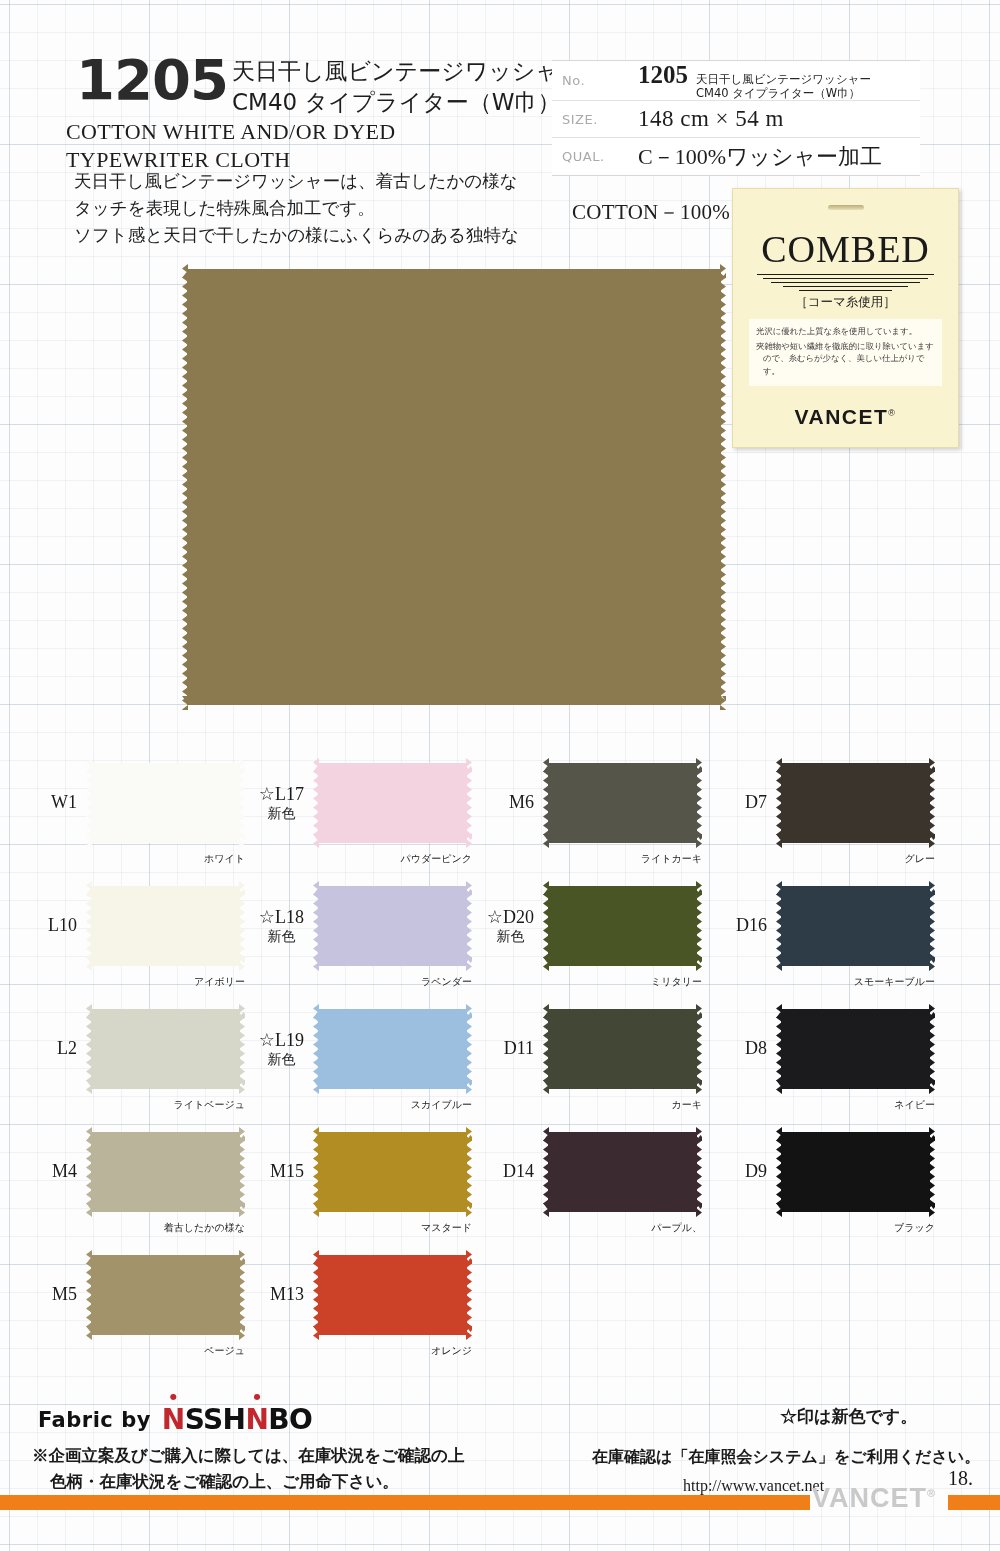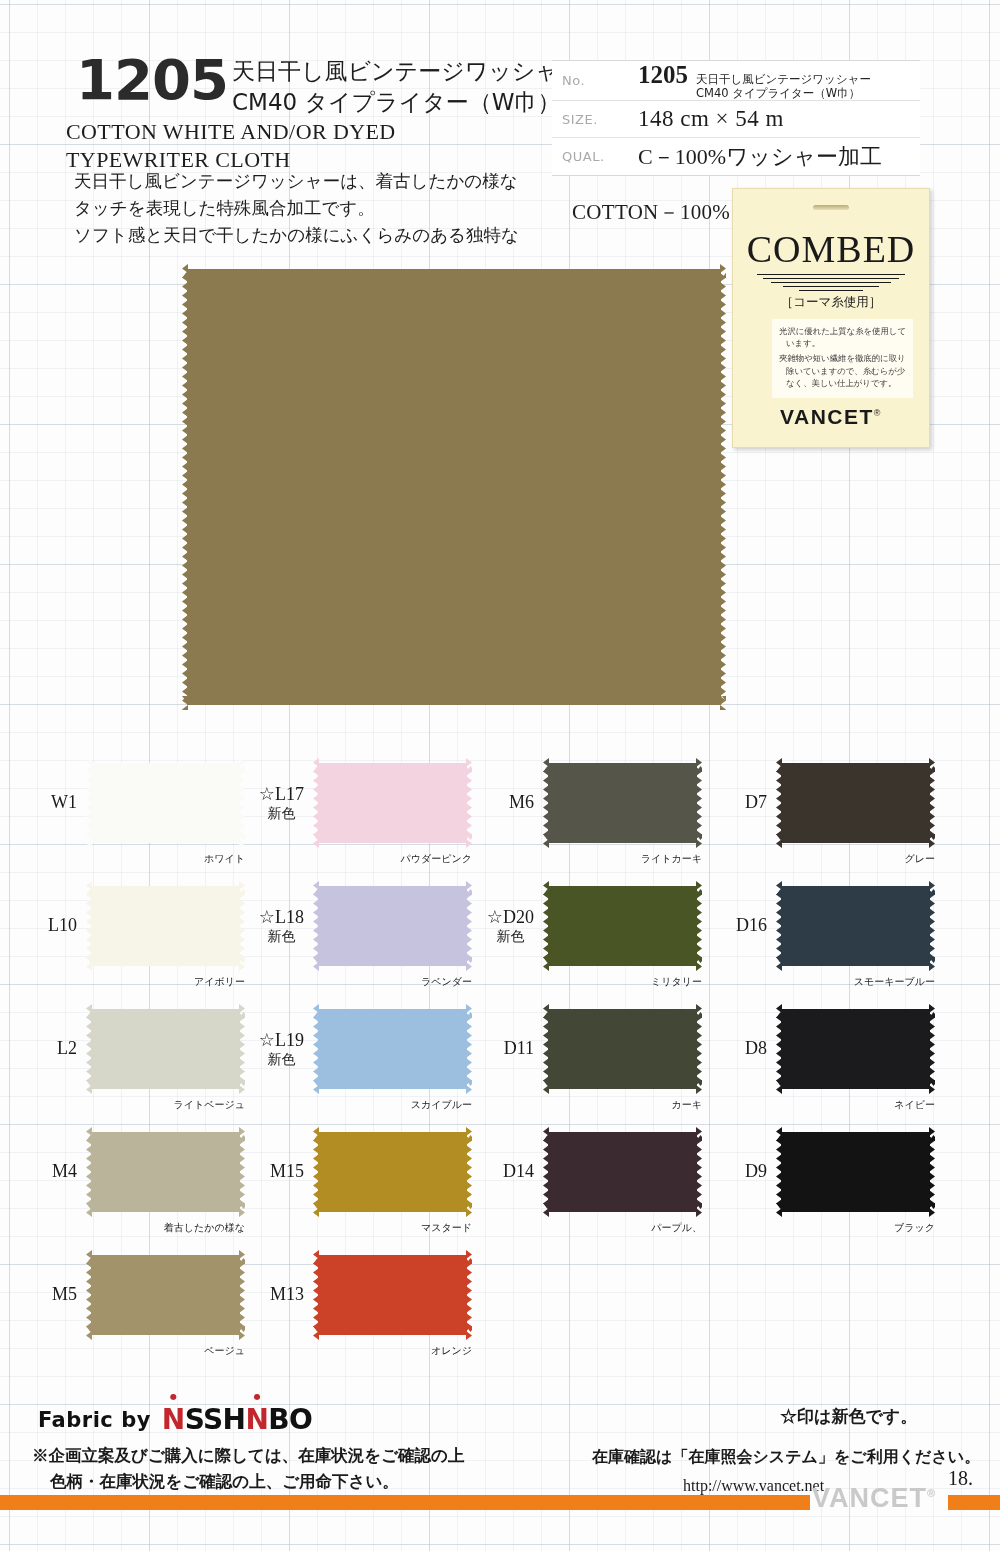--- a/index.html
+++ b/index.html
@@ -64,21 +64,21 @@
   .spec-no { font-family:"Liberation Serif",serif; font-weight:bold; font-size:25px; color:#1d1d1d; }
   .spec-nm { font-family:"DejaVu Sans",sans-serif; font-size:11.5px; line-height:1.22; color:#1d1d1d; margin-left:8px; }
   .spec-size { font-family:"Liberation Serif",serif; font-size:23px; color:#1d1d1d; letter-spacing:.5px; }
   .spec-qual { font-family:"Liberation Serif",serif; font-size:22px; color:#1d1d1d; }
   .cotton-line {
     position:absolute; left:572px; top:198px;
     font-family:"Liberation Serif",serif; font-size:21px; color:#1d1d1d; letter-spacing:.3px;
   }
   
   #combed {
-    position:absolute; left:732px; top:188px; width:198px; height:260px;
+    position:absolute; left:732px; top:188px; width:227px; height:260px;
     background:#faf3d0; border:1px solid #e6dcae;
     box-shadow:2px 2px 4px rgba(0,0,0,0.18);
   }
   #combed .punch {
     position:absolute; left:50%; top:16px; transform:translateX(-50%);
     width:36px; height:5px; border-radius:3px;
     background:linear-gradient(to bottom,#b9ad7a,#e9e0b6);
   }
   #combed .ct {
     position:absolute; left:0; right:0; top:38px; text-align:center;
@@ -89,21 +89,21 @@
   #combed .rules i:nth-child(2){ margin-left:6px; margin-right:6px; }
   #combed .rules i:nth-child(3){ margin-left:14px; margin-right:14px; }
   #combed .rules i:nth-child(4){ margin-left:26px; margin-right:26px; }
   #combed .rules i:nth-child(5){ margin-left:42px; margin-right:42px; }
   #combed .bracket {
     position:absolute; left:0; right:0; top:105px; text-align:center;
     font-family:"DejaVu Sans",sans-serif; font-size:12.5px; color:#1a1a1a;
   }
   #combed .notebox {
     position:absolute; left:16px; right:16px; top:130px;
-    background:#fffdf2; padding:6px 7px;margin-left:23px;
+    background:#fffdf2; padding:6px 7px;
   }
   #combed .notebox p {
     font-family:"DejaVu Sans",sans-serif; font-size:8.4px; line-height:1.45;
     color:#3a3a3a; text-indent:-7px; padding-left:7px; margin-bottom:3px;
   }
   #combed .brand {
     position:absolute; left:0; right:0; bottom:18px; text-align:center;
     font-family:"Liberation Sans",sans-serif; font-weight:bold; font-size:21px;
     letter-spacing:1.5px; color:#1a1a1a;
   }

